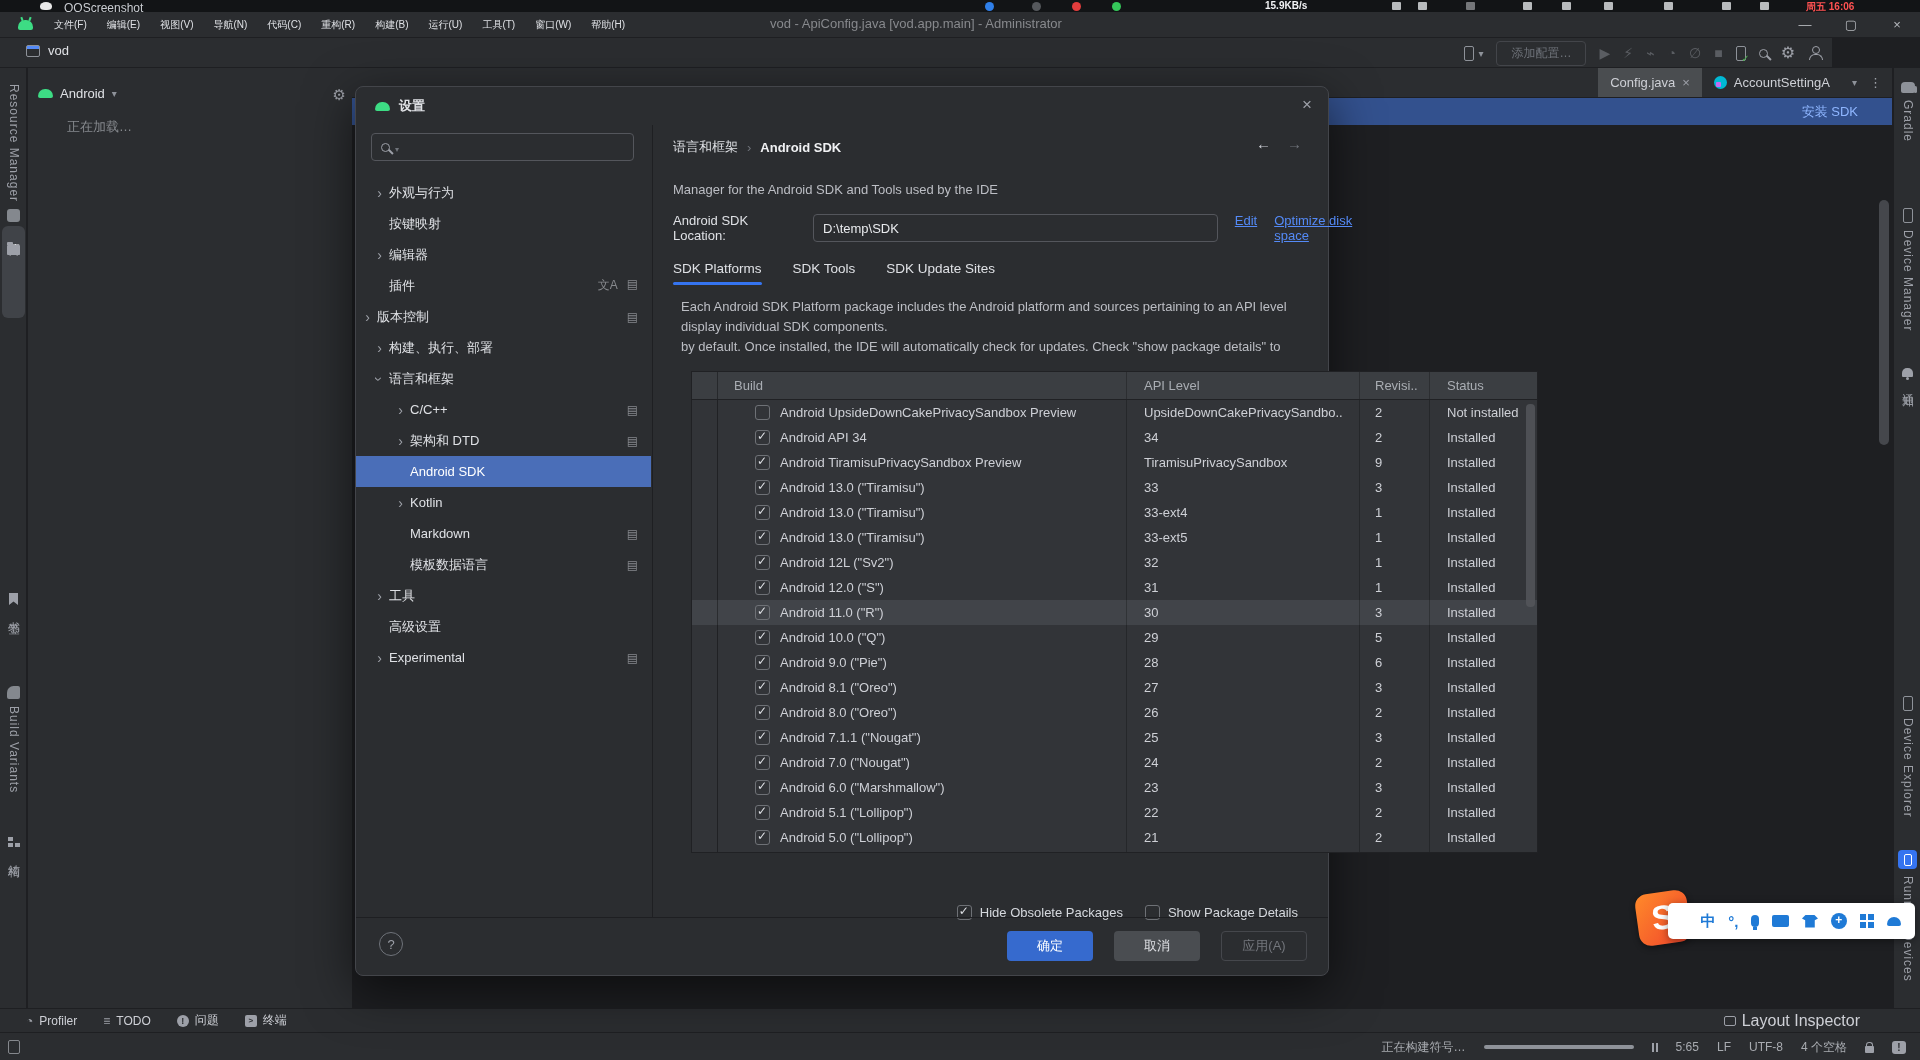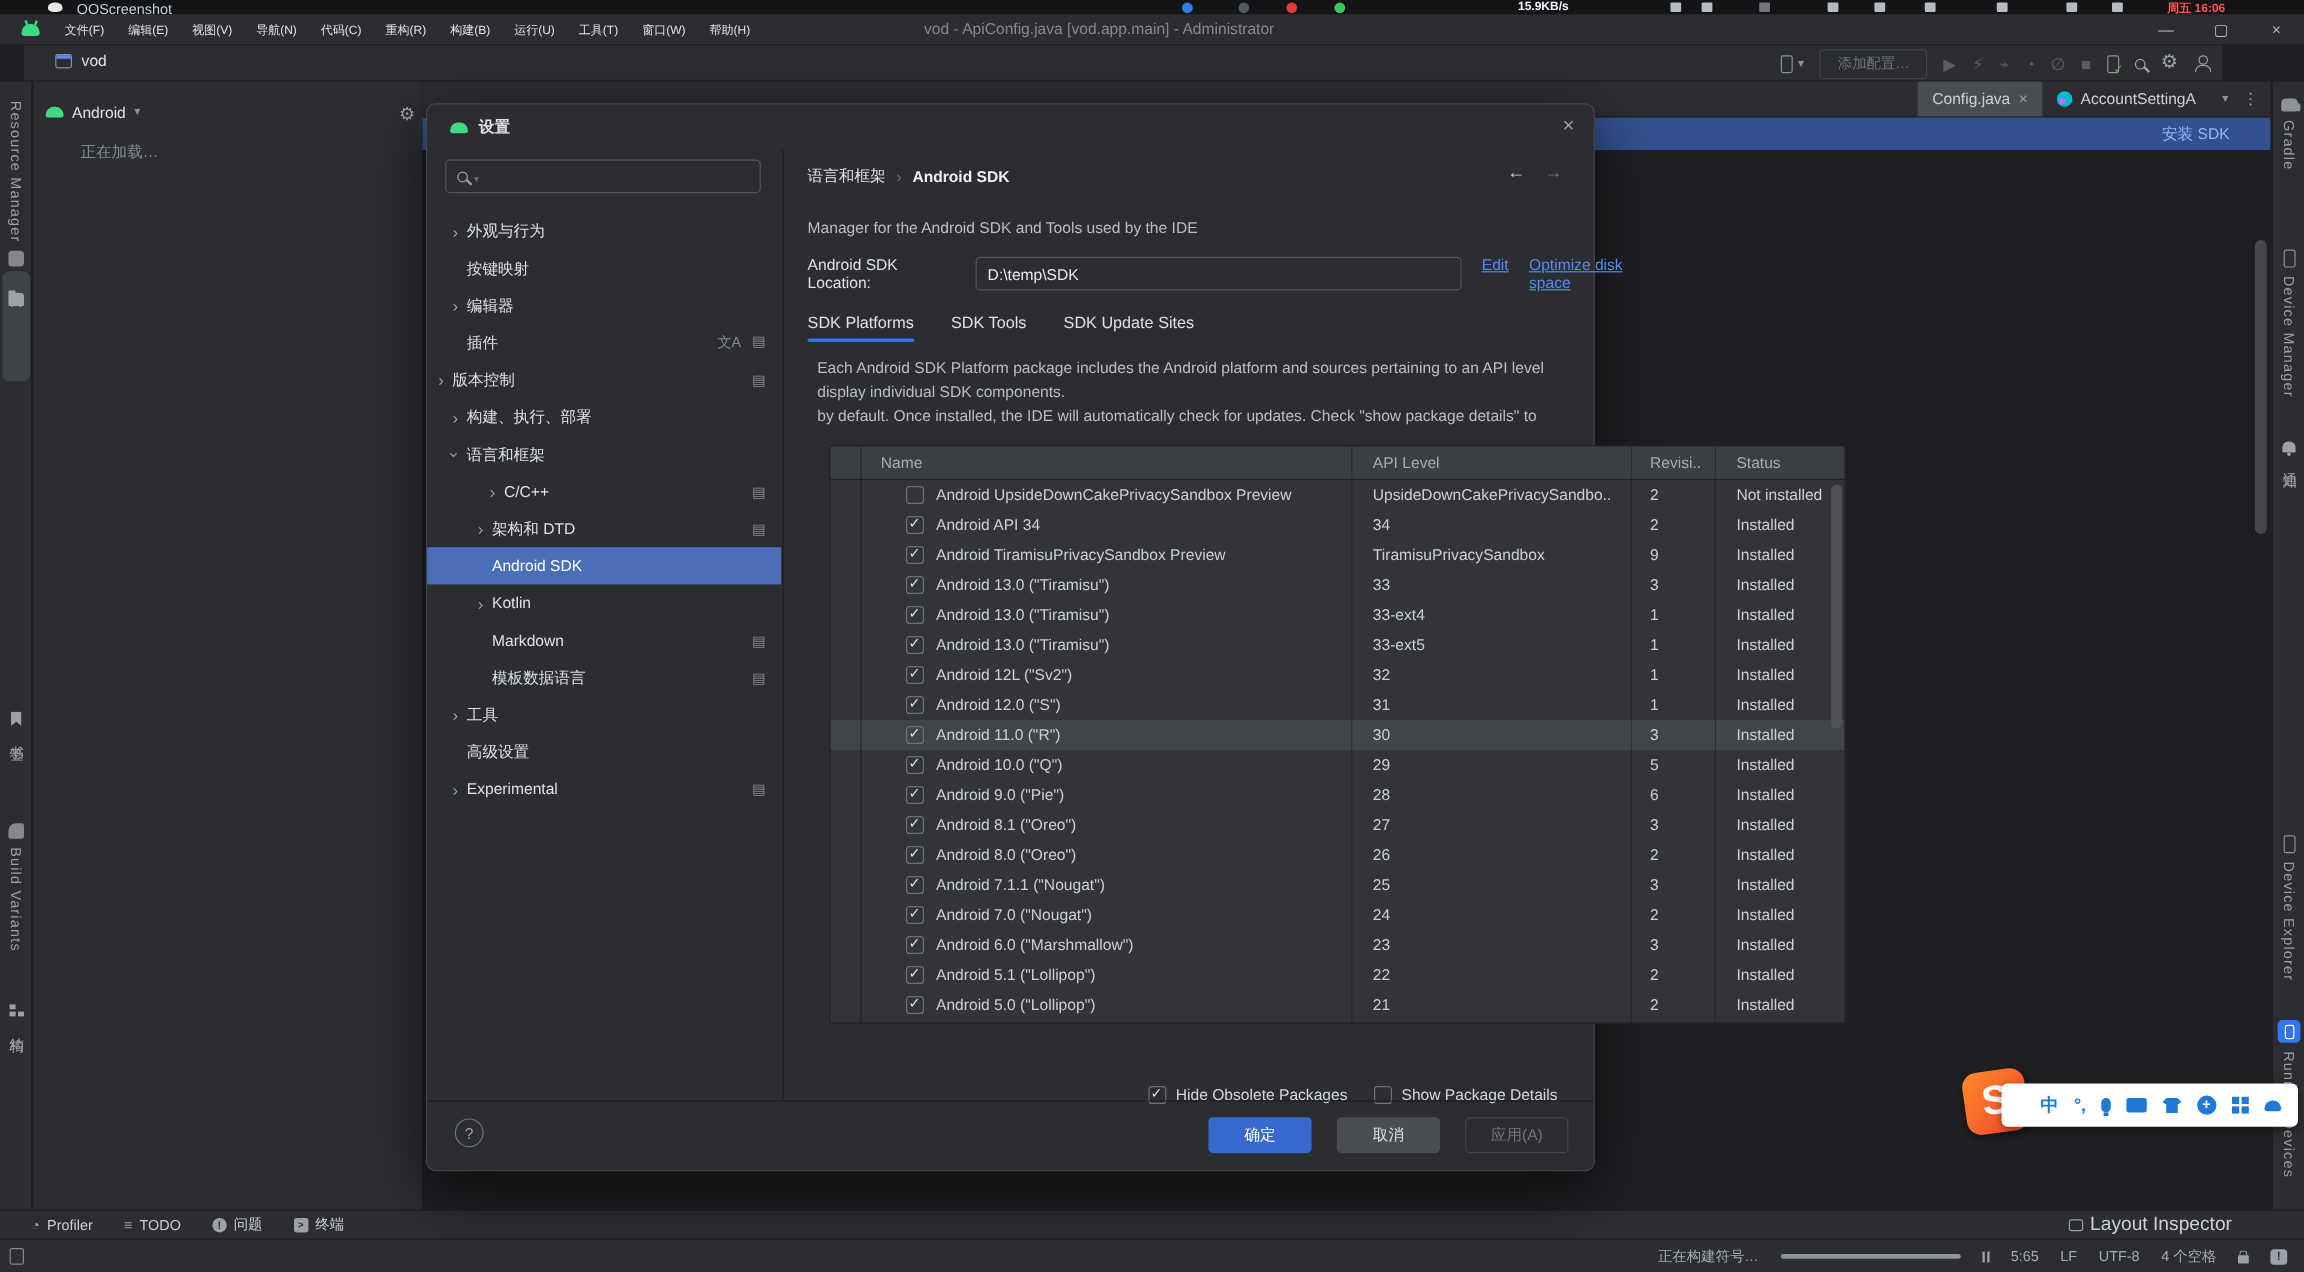--- a/index.html
+++ b/index.html
@@ -21,21 +21,21 @@
   .as-logo{width:15px;height:10px;background:#3DDC84;border-radius:7px 7px 2px 2px;margin:0 12px 0 18px;position:relative;}
   .as-logo::before,.as-logo::after{content:"";position:absolute;top:-3px;width:1.5px;height:4px;background:#3DDC84;left:3px;transform:rotate(-20deg);}
   .as-logo::after{left:auto;right:3px;transform:rotate(20deg);}
   .menubar{display:flex;align-items:center;gap:2px;}
   .menu-item{padding:3px 9px;border-radius:4px;color:#DFE1E5;font-size:10px;white-space:nowrap;}
   .win-title{position:absolute;left:770px;top:4px;color:#87898D;font-size:13px;}
   .win-controls{position:absolute;right:0;top:0;height:26px;display:flex;align-items:center;}
   .win-btn{width:46px;text-align:center;color:#B6B9BE;font-size:13px;line-height:26px;}
 
   
-  .main-toolbar{position:absolute;left:0;top:38px;width:1832px;height:30px;background:#2B2D30;border-bottom:1px solid #1E1F22;margin-left:20px;}
+  .main-toolbar{position:absolute;left:0;top:38px;width:1832px;height:30px;background:#2B2D30;border-bottom:1px solid #1E1F22;}
   .proj-chip{position:absolute;left:26px;top:5px;display:flex;align-items:center;gap:8px;}
   .win-ico{width:14px;height:12px;border:1px solid #8E9299;border-radius:2px;position:relative;}
   .win-ico::before{content:"";position:absolute;left:0;top:0;right:0;height:3px;background:#548AF7;}
   .tb-right{position:absolute;right:10px;top:0;height:30px;display:flex;align-items:center;gap:13px;}
   .tb-ico{color:#787B80;font-size:14px;line-height:1;}
   .tb-ico.dim{color:#5A5D62;}
   .phone-ico{width:10px;height:15px;border:1.5px solid #8E9299;border-radius:2px;position:relative;}
   .phone-ico.check::after{content:"✓";position:absolute;right:-5px;bottom:-4px;color:#4CAF50;font-size:10px;font-weight:bold;}
   .chev{color:#8E9299;font-size:10px;}
   .run-config-btn{border:1px solid #43454A;border-radius:4px;color:#6F737A;padding:3px 14px;font-size:12px;}
@@ -417,21 +417,21 @@
           <div class="tree-item" style="padding-left: 14px;">
             <span class="chevron chev-right"></span>
             <span class="tree-label">构建、执行、部署</span>
             <span class="tree-icons"></span>
           </div>
           <div class="tree-item" style="padding-left: 14px;">
             <span class="chevron chev-down"></span>
             <span class="tree-label">语言和框架</span>
             <span class="tree-icons"></span>
           </div>
-          <div class="tree-item" style="padding-left: 45px;">
+          <div class="tree-item" style="padding-left: 35px;">
             <span class="chevron chev-right"></span>
             <span class="tree-label">C/C++</span>
             <span class="tree-icons">
               <span class="tree-right-icon">▤</span>
             </span>
           </div>
           <div class="tree-item" style="padding-left: 35px;">
             <span class="chevron chev-right"></span>
             <span class="tree-label">架构和 DTD</span>
             <span class="tree-icons">
@@ -512,21 +512,21 @@
 
       <div class="desc">
         <div>Each Android SDK Platform package includes the Android platform and sources pertaining to an API level</div>
         <div>display individual SDK components.</div>
         <div>by default. Once installed, the IDE will automatically check for updates. Check "show package details" to</div>
       </div>
 
       <div class="sdk-table">
         <div class="thead">
           <span class="th c0"></span>
-          <span class="th c1" style="padding-left:16px;">Name</span>
+          <span class="th c1" style="padding-left:16px;">Build</span>
           <span class="th c2">API Level</span>
           <span class="th c3">Revisi..</span>
           <span class="th c4">Status</span>
         </div>
         <div class="tbody">
 
         <div class="tr">
               <span class="td c0"></span>
               <span class="td c1">
                 <span class="cb"></span>

